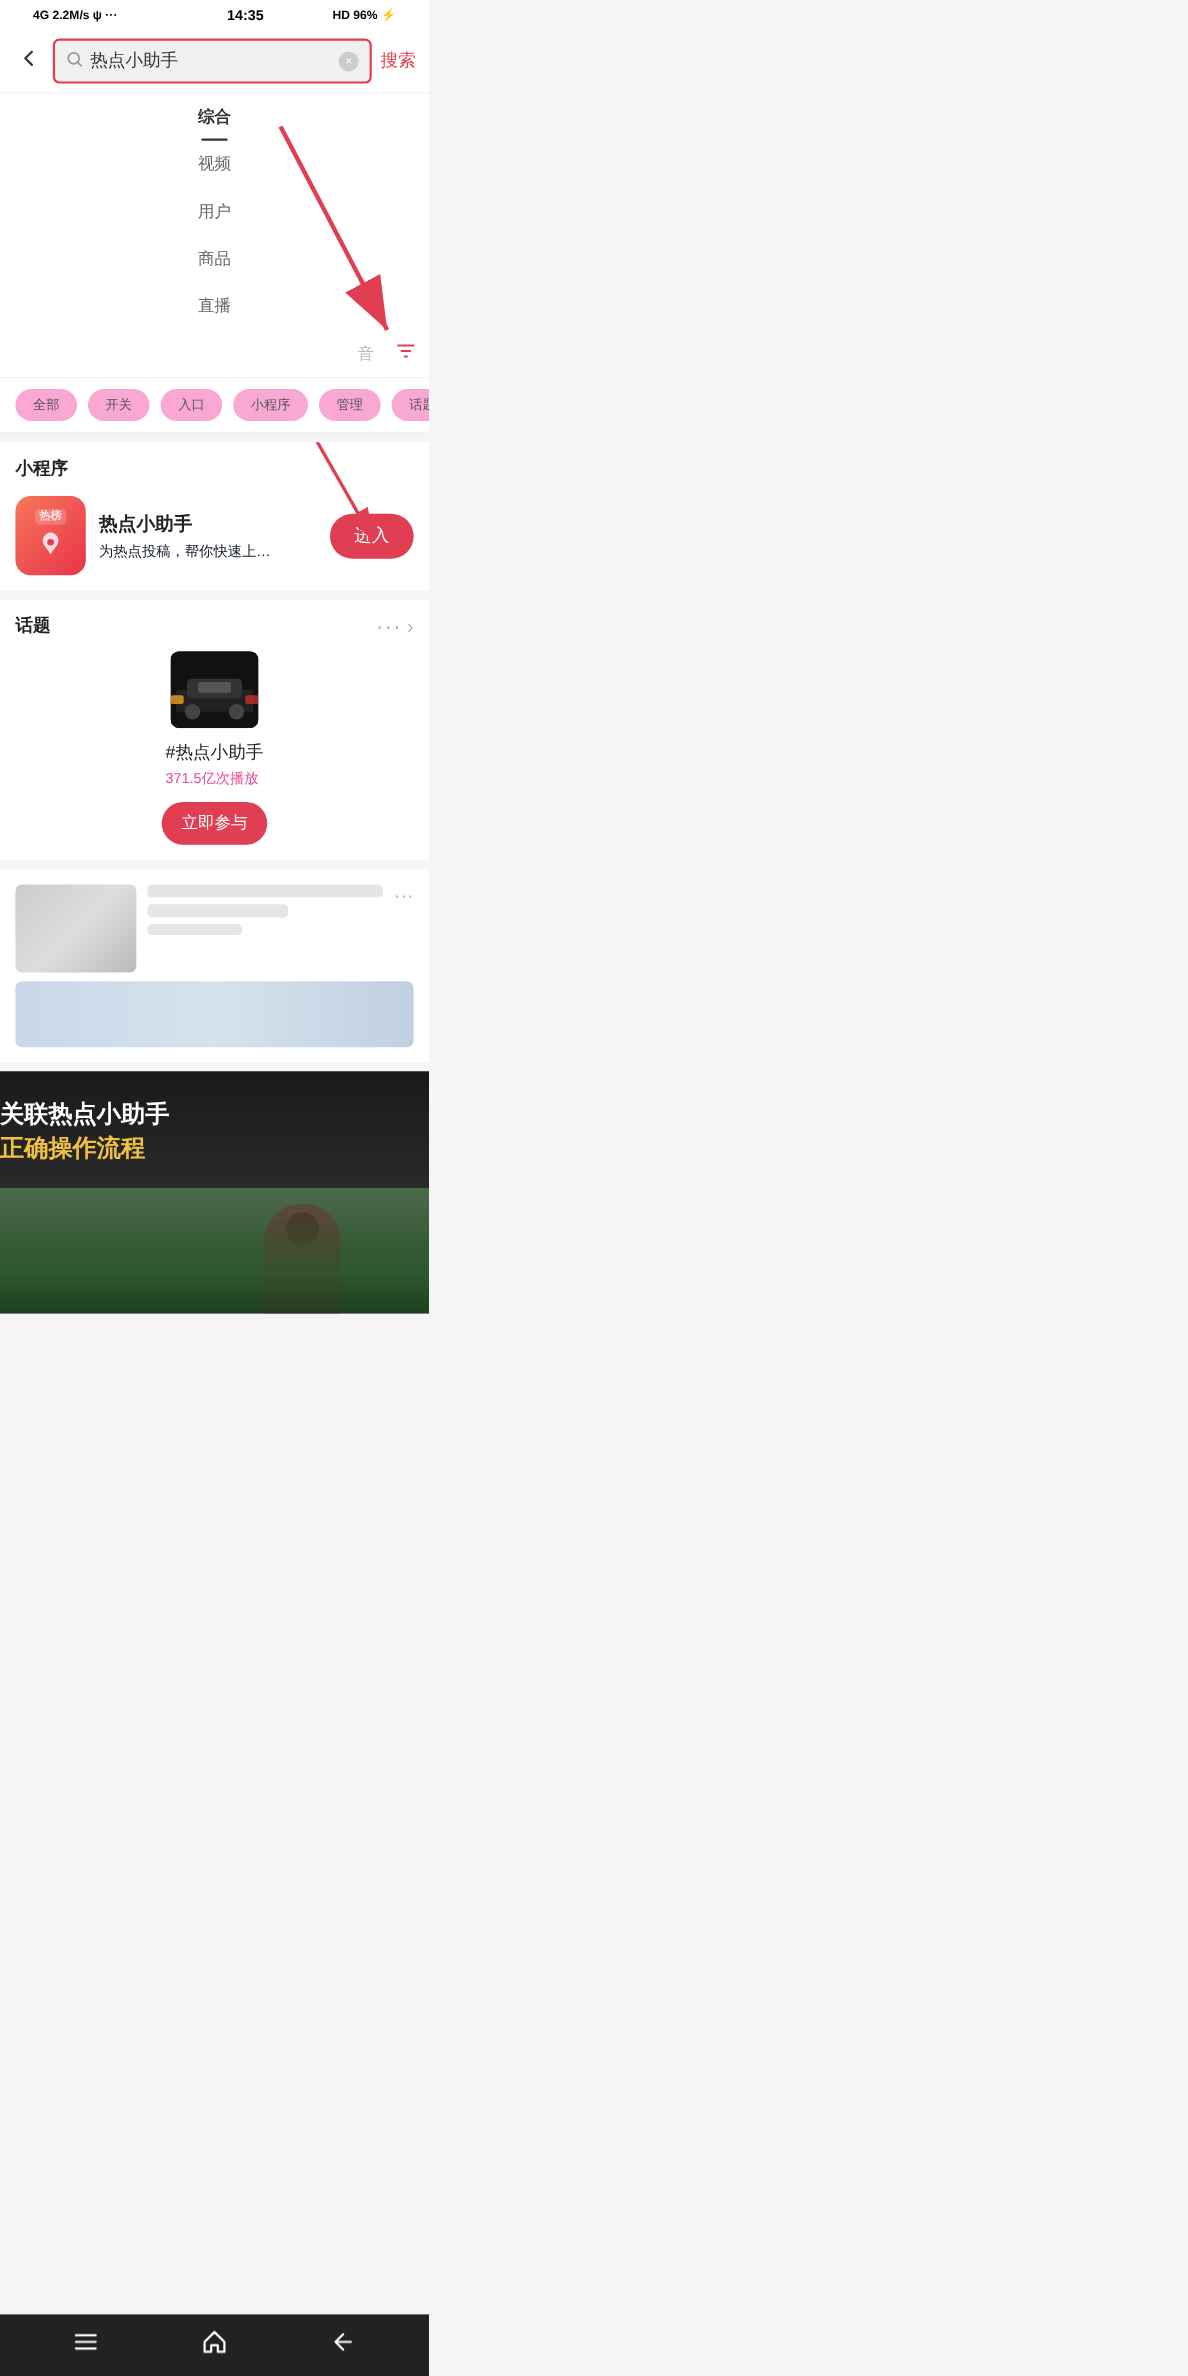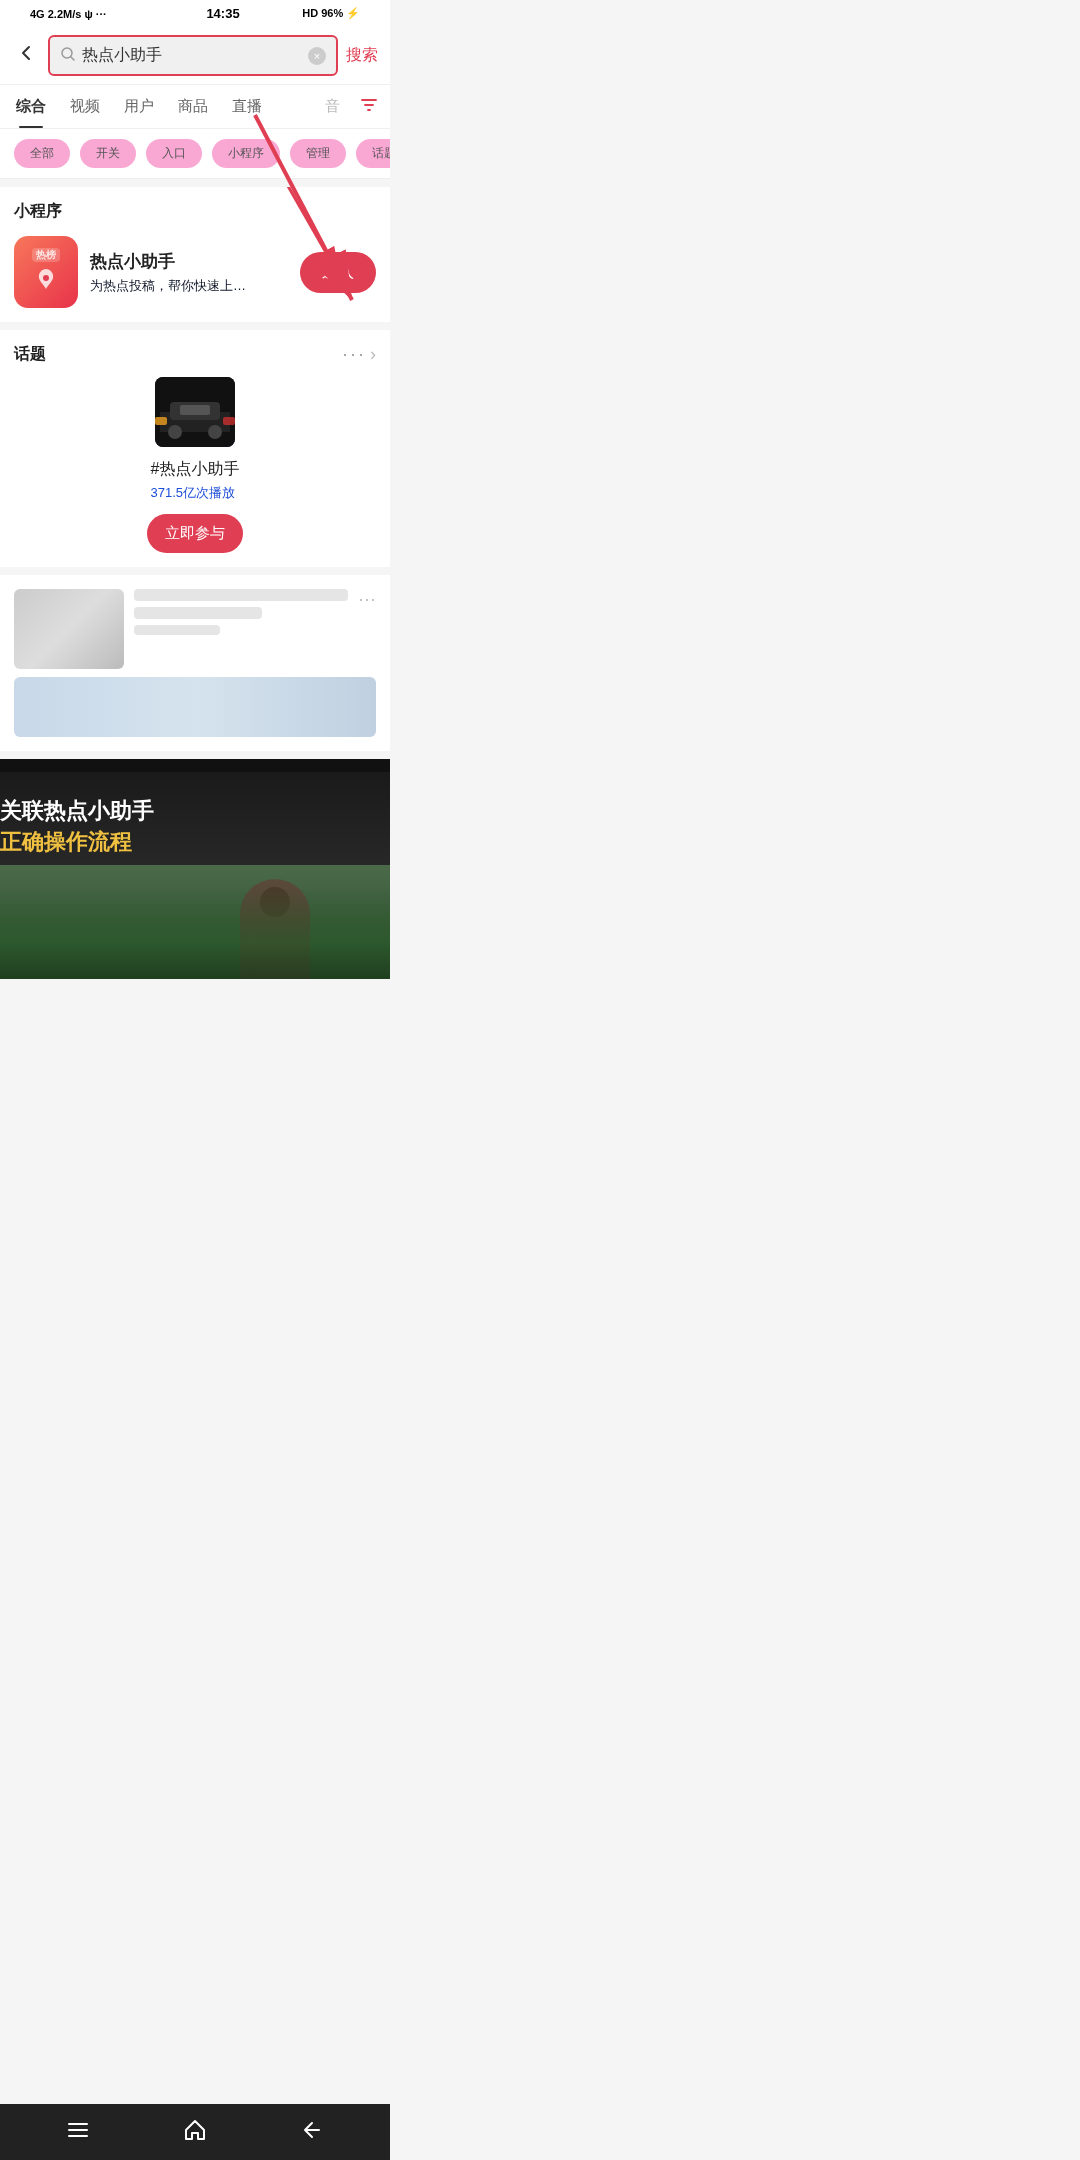--- a/index.html
+++ b/index.html
@@ -77,20 +77,21 @@
       white-space: nowrap;
     }
 
     
     .tabs-bar {
       background: #fff;
       display: flex;
       align-items: center;
       padding: 0 4px;
       border-bottom: 1px solid #eee;
+      flex-direction: column;
     }
     .tab-item {
       padding: 12px 12px;
       font-size: 15px;
       color: #666;
       cursor: pointer;
       position: relative;
       white-space: nowrap;
     }
     .tab-item.active {
@@ -244,21 +245,21 @@
       top: 4px;
       right: 4px;
       background: #e03e52;
       color: #fff;
       font-size: 9px;
       padding: 1px 4px;
       border-radius: 3px;
     }
     .topic-info { flex: 1; }
     .topic-name { font-size: 16px; font-weight: 500; color: #222; margin-bottom: 4px; }
-    .topic-count { font-size: 13px; color: #1d4ed8; }
+    .topic-count { font-size: 13px; color: #ec4899; }
     .join-btn {
       background: #e03e52;
       color: #fff;
       border: none;
       border-radius: 22px;
       padding: 10px 18px;
       font-size: 15px;
       cursor: pointer;
       white-space: nowrap;
       flex-shrink: 0;
@@ -483,21 +484,21 @@
       </div>
       <div class="three-dots">···</div>
     </div>
 
     <div style="background:linear-gradient(90deg,#c8d8e8,#d5e3ee,#c0d0e0);height:60px;border-radius:6px;margin-top:6px;"></div>
   </div>
 
   <div class="video-big-section">
     <div class="video-thumb-big">
 
-      <div style="position:absolute;top:13px;left:0;right:0;height:50%;background:linear-gradient(180deg,#1a1a1a,#2a2a2a);display:flex;align-items:center;justify-content:flex-start;">
+      <div style="position:absolute;top:0;left:0;right:0;height:50%;background:linear-gradient(180deg,#1a1a1a,#2a2a2a);display:flex;align-items:center;justify-content:flex-start;">
         <div>
           <div style="color:#fff;font-size:22px;font-weight:700;line-height:1.4;">关联热点小助手</div>
           <div style="color:#f0c040;font-size:22px;font-weight:700;line-height:1.4;">正确操作流程</div>
         </div>
       </div>
 
       <div style="position:absolute;bottom:0;left:0;right:0;height:52%;background:linear-gradient(0deg,#2a4a2a,#3a5a3a,#4a6a4a);">
 
         <div style="position:absolute;bottom:0;right:80px;width:70px;height:100px;background:linear-gradient(180deg,#5a4a3a,#4a3a2a);border-radius:35px 35px 0 0;overflow:hidden;">
           <div style="width:30px;height:30px;background:#4a3a2a;border-radius:50%;margin:8px auto;"></div>

